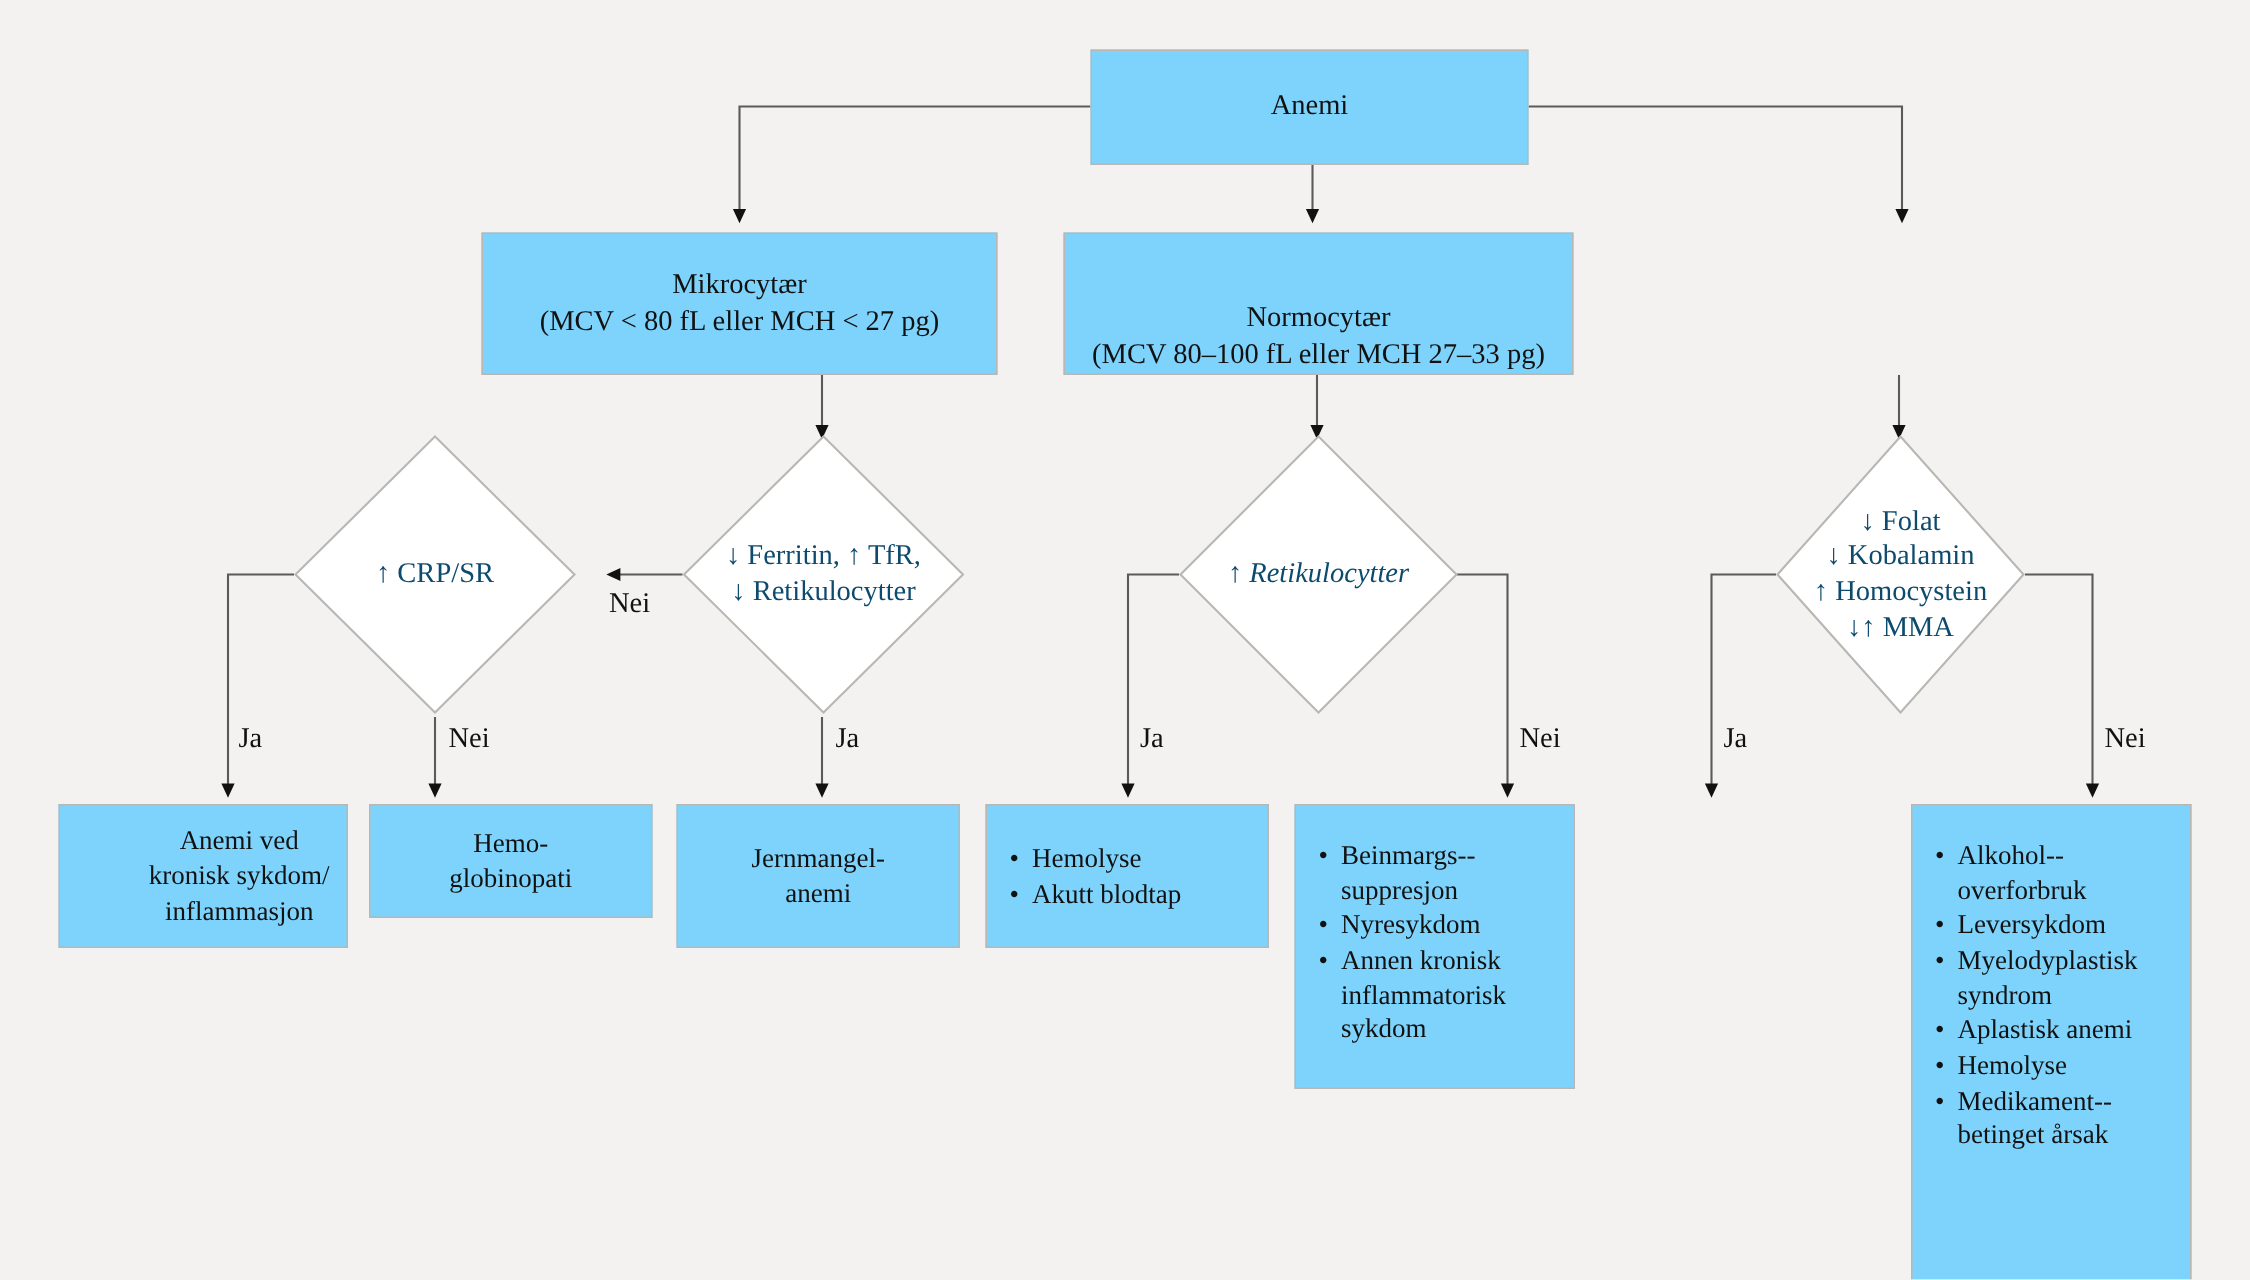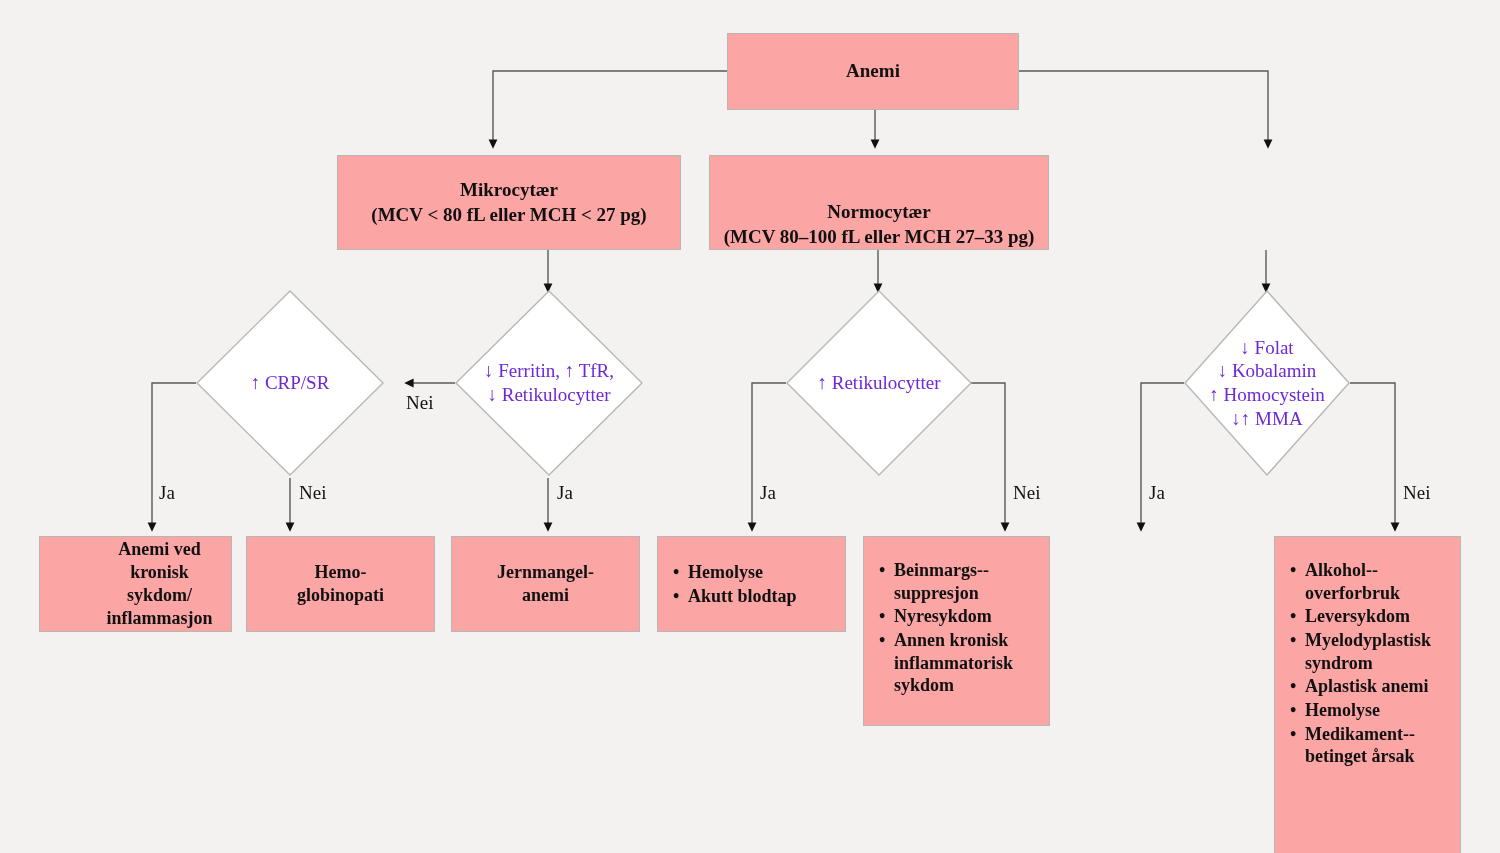--- a/index.html
+++ b/index.html
@@ -19,27 +19,26 @@
     position: absolute;
     left: 0;
     top: 0;
     width: 1500px;
     height: 853px;
     pointer-events: none;
   }
   .node {
     position: absolute;
     box-sizing: border-box;
-    background: #fca5a5;
+    background: #7dd3fc;
     border: 1px solid #b9b7b4;
     display: flex;
     align-items: center;
     justify-content: center;
     color: #111111;
-    font-weight: bold;
   }
   .node .txt {
     text-align: center;
     line-height: 1.28;
     padding: 0 8px;
   }
   .node.listbox {
     align-items: flex-start;
     justify-content: flex-start;
   }
@@ -71,21 +70,21 @@
     position: absolute;
     left: 0;
     top: 0;
     width: 100%;
     height: 100%;
   }
   .diamond .dlabel {
     position: relative;
     text-align: center;
     line-height: 1.24;
-    color: #6d28d9;
+    color: #0c4a6e;
     white-space: nowrap;
     z-index: 2;
   }
   .edgelabel {
     position: absolute;
     color: #111111;
     white-space: nowrap;
     font-size: 19px;
   }
   sub {
@@ -129,21 +128,21 @@
 
       <path d="M1184,383 L1141,383 L1141,527" marker-end="url(#arrow)"></path>
       <path d="M1350,383 L1395,383 L1395,527" marker-end="url(#arrow)"></path>
     </g>
   </svg>
 
   <div class="node" style="left:727px; top:33px; width:292px; height:77px; font-size:19px;">
     <div class="txt">Anemi</div>
   </div>
 
-  <div class="node" style="left:321px; top:155px; width:344px; height:95px; font-size:19px;margin-left:16px;">
+  <div class="node" style="left:321px; top:155px; width:344px; height:95px; font-size:19px;">
     <div class="txt">
       <div>Mikrocytær</div>
       <div>(MCV &lt; 80 fL eller MCH &lt; 27 pg)</div>
     </div>
   </div>
 
   <div class="node" style="left:709px; top:155px; width:340px; height:95px; font-size:19px;align-items:flex-end;">
     <div class="txt">
       <div>Normocytær</div>
       <div>(MCV  80–100 fL eller MCH 27–33 pg)</div>
@@ -163,21 +162,21 @@
   <div class="diamond" style="left:455px; top:290px; width:188px; height:186px;">
     <svg class="shape" viewBox="0 0 188 186" preserveAspectRatio="none">
       <polygon points="94,1 187,93 94,185 1,93" fill="#ffffff" stroke="#b9b7b4" stroke-width="1.4"></polygon>
     </svg>
     <div class="dlabel" style="font-size:19px;">
       <div>↓ Ferritin, ↑ TfR,</div>
       <div>↓ Retikulocytter</div>
     </div>
   </div>
 
-  <div class="diamond" style="left:786px; top:290px; width:186px; height:186px;">
+  <div class="diamond" style="left:786px; top:290px; width:186px; height:186px;font-style:italic;">
     <svg class="shape" viewBox="0 0 186 186" preserveAspectRatio="none">
       <polygon points="93,1 185,93 93,185 1,93" fill="#ffffff" stroke="#b9b7b4" stroke-width="1.4"></polygon>
     </svg>
     <div class="dlabel" style="font-size:19px;">
       <div>↑ Retikulocytter</div>
     </div>
   </div>
 
   <div class="diamond" style="left:1184px; top:290px; width:166px; height:186px;">
     <svg class="shape" viewBox="0 0 166 186" preserveAspectRatio="none">
@@ -201,21 +200,21 @@
   <div class="edgelabel" style="left:1403px; top:482px;">Nei</div>
 
   <div class="node" style="left:39px; top:536px; width:193px; height:96px; font-size:18px;padding-left:48px;">
     <div class="txt">
       <div>Anemi ved</div>
       <div>kronisk sykdom/</div>
       <div>inflammasjon</div>
     </div>
   </div>
 
-  <div class="node" style="left:246px; top:536px; width:189px; height:96px; font-size:18px;">
+  <div class="node" style="left:246px; top:536px; width:189px; height:76px; font-size:18px;">
     <div class="txt">
       <div>Hemo-</div>
       <div>globinopati</div>
     </div>
   </div>
 
   <div class="node" style="left:451px; top:536px; width:189px; height:96px; font-size:18px;">
     <div class="txt">
       <div>Jernmangel-</div>
       <div>anemi</div>

